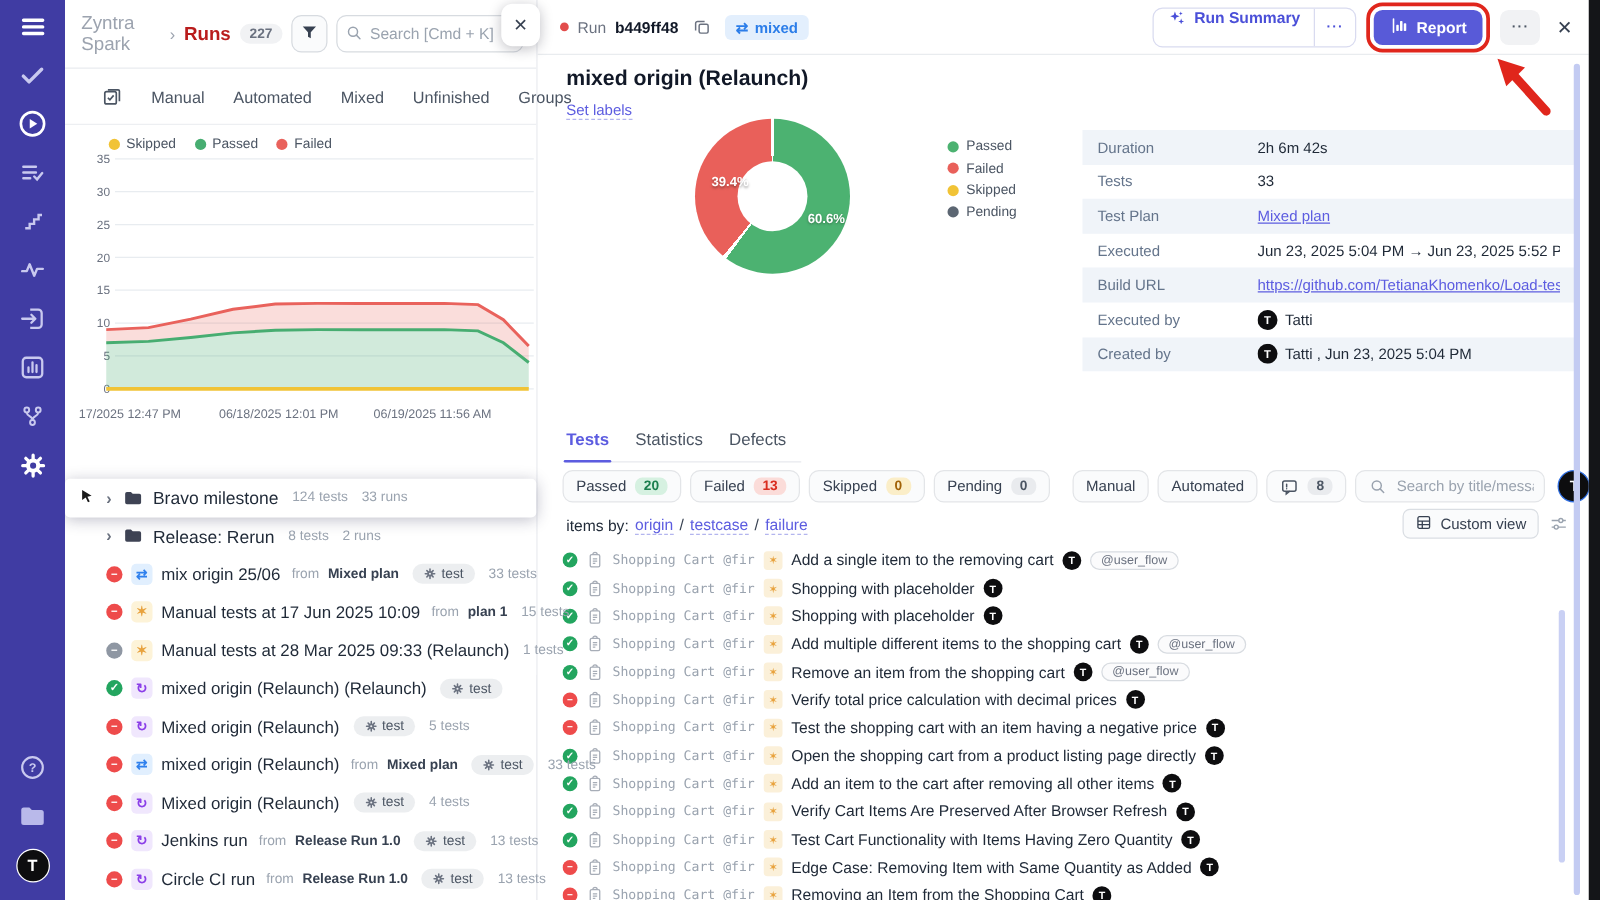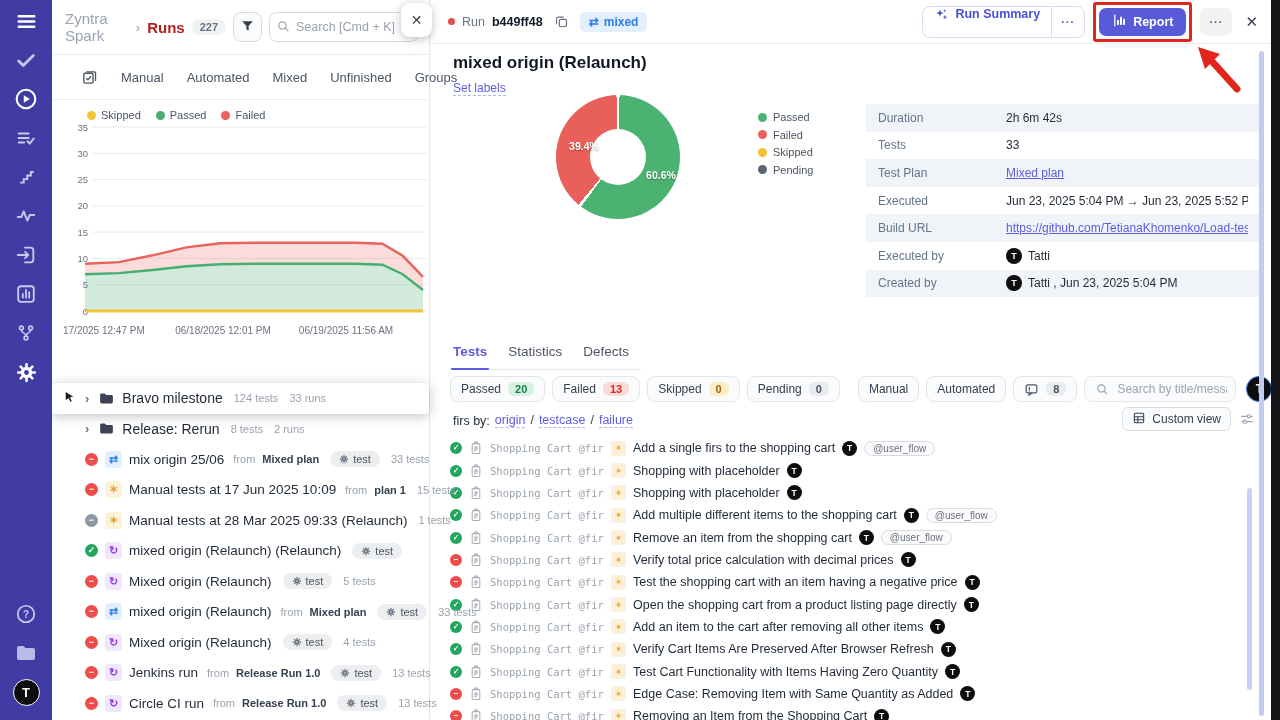--- a/index.html
+++ b/index.html
@@ -68,21 +68,21 @@
   .run-id{color:#111827;font-size:12.5px;font-weight:700}
   .copy-ic{margin:0 4px;display:flex;cursor:pointer}
   .mixed-badge{background:#e3effd;color:#2b7de9;font-size:12px;font-weight:600;border-radius:5px;padding:3px 9px;
                display:inline-flex;align-items:center;gap:5px}
   .rp-top .spacer{flex:1}
   .rs-group{display:flex;align-items:center;border:1px solid #d9dbf0;border-radius:8px;background:#fff;overflow:hidden;height:30px}
   .rs-btn{display:flex;gap:6px;border:none;background:none;padding:0 11px;height:100%;
           color:#4a4fd8;font-size:12.5px;font-weight:600;cursor:pointer;font-family:inherit}
   .rs-more{border:none;border-left:1px solid #d9dbf0;background:none;padding:0 9px;height:100%;color:#4a4fd8;
            font-size:11px;font-weight:700;cursor:pointer;letter-spacing:1px}
-  .annot-box{border:3px solid #e0261c;border-radius:3px;padding:3px;margin:0 1px}
+  .annot-box{border:3px solid #e0261c;border-radius:13px;padding:3px;margin:0 1px}
   .report-btn{display:flex;align-items:center;gap:6px;border:none;background:#585ad8;border-radius:7px;height:28px;
               padding:0 13px;color:#fff;font-size:12.5px;font-weight:600;cursor:pointer;font-family:inherit}
   .more-btn{border:none;background:#f1f2f4;border-radius:7px;height:28px;width:32px;color:#4b5563;font-size:11px;
             font-weight:700;cursor:pointer;letter-spacing:1px}
   .close-x{font-size:15px;color:#374151;cursor:pointer;margin-left:6px}
   .rp-body{position:absolute;top:45px;left:0;right:0;bottom:0;overflow:hidden}
   .rp-title{position:absolute;left:23px;top:8px;margin:0;font-size:17px;font-weight:700;color:#111827}
   .set-labels{position:absolute;left:23px;top:36px;font-size:12px;color:#5c5ce0;border-bottom:1px dashed #b3b5ee;cursor:pointer}
   
   .donut-wrap{position:absolute;left:126px;top:50px;width:124px;height:124px}
@@ -594,21 +594,21 @@
               <circle cx="11" cy="11" r="6.2"></circle>
               <path d="M15.6 15.6L20.5 20.5" stroke-linecap="round"></path>
             </svg>
           </span>
           <input placeholder="Search by title/message" style="">
         </span>
    <span class="big-av">T</span>
       </div>
 
     <div class="sort-row">
-      <span>firs by:</span>
+      <span>items by:</span>
       <span style="display:flex;gap:5px">
           <a class="sort-link">origin</a>
           <span class="s-sep">/</span>
           <a class="sort-link">testcase</a>
           <span class="s-sep">/</span>
           <a class="sort-link">failure</a>
         </span>
     </div>
     <button class="custom-view">
       <span><svg viewBox="0 0 24 24" width="14" height="14" fill="none" stroke="#374151" stroke-width="1.8">
@@ -630,21 +630,21 @@
     <span class="st small passed">✓</span>
     <span class="clip">
             <svg viewBox="0 0 24 24" width="14" height="14" fill="none" stroke="#a7adb7" stroke-width="1.8">
               <rect x="5.5" y="4.5" width="13" height="17" rx="2"></rect>
               <path d="M9 4.5a3 3 0 0 1 6 0"></path>
               <path d="M9 10.5h6M9 13.5h6M9 16.5h3.5"></path>
             </svg>
           </span>
     <span class="t-suite">Shopping Cart @firs…</span>
     <span class="t-spark">✶</span>
-    <span class="t-title">Add a single firs to the shopping cart</span>
+    <span class="t-title">Add a single item to the removing cart</span>
     <span class="t-avatar">T</span>
     <span class="t-tag">@user_flow</span>
   </div>
         <div class="test-row">
     <span class="st small passed">✓</span>
     <span class="clip">
             <svg viewBox="0 0 24 24" width="14" height="14" fill="none" stroke="#a7adb7" stroke-width="1.8">
               <rect x="5.5" y="4.5" width="13" height="17" rx="2"></rect>
               <path d="M9 4.5a3 3 0 0 1 6 0"></path>
               <path d="M9 10.5h6M9 13.5h6M9 16.5h3.5"></path>

